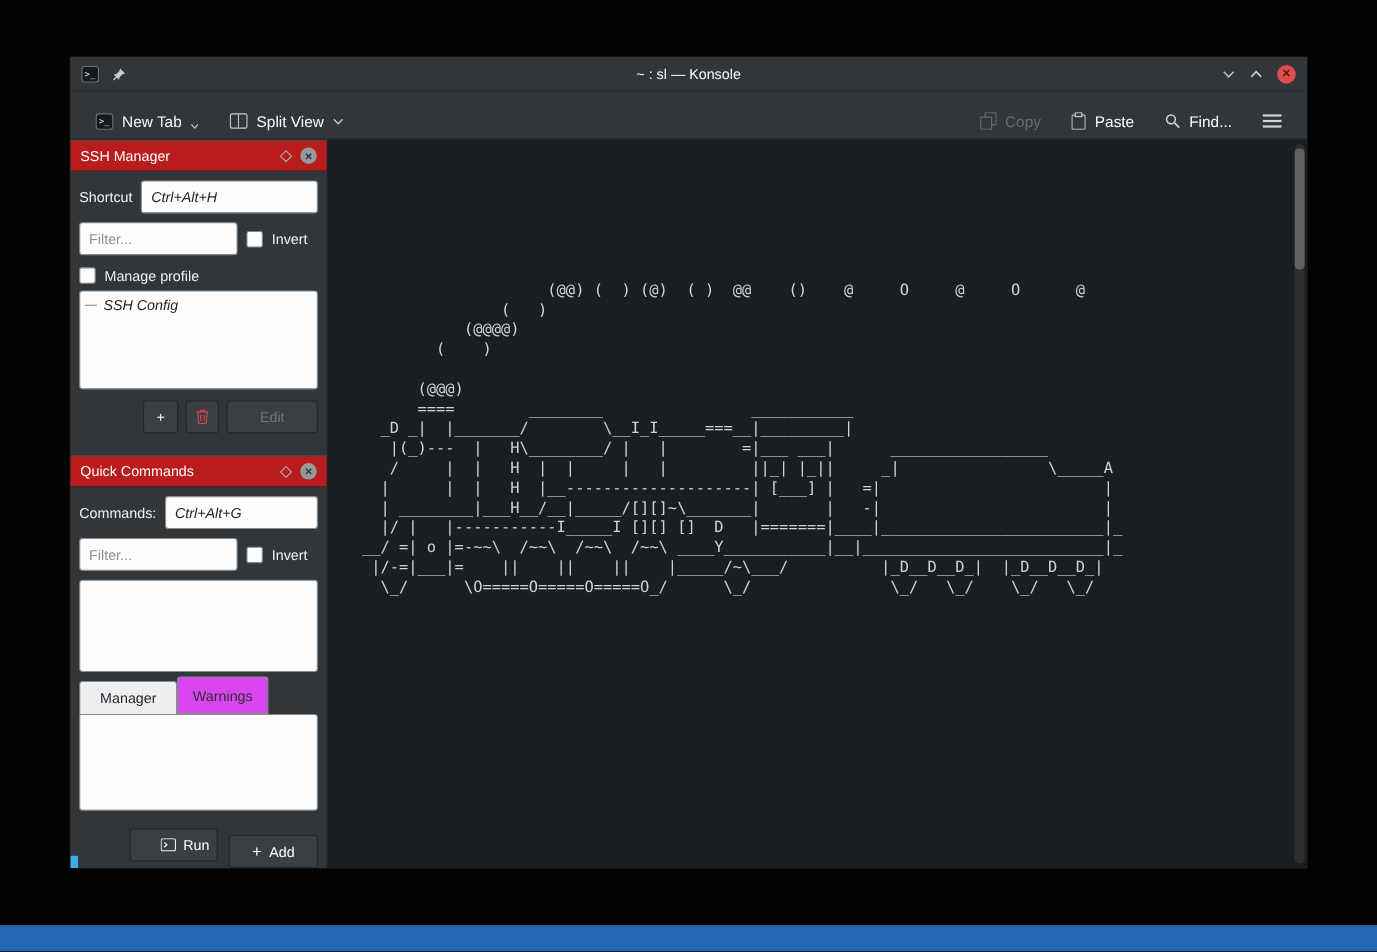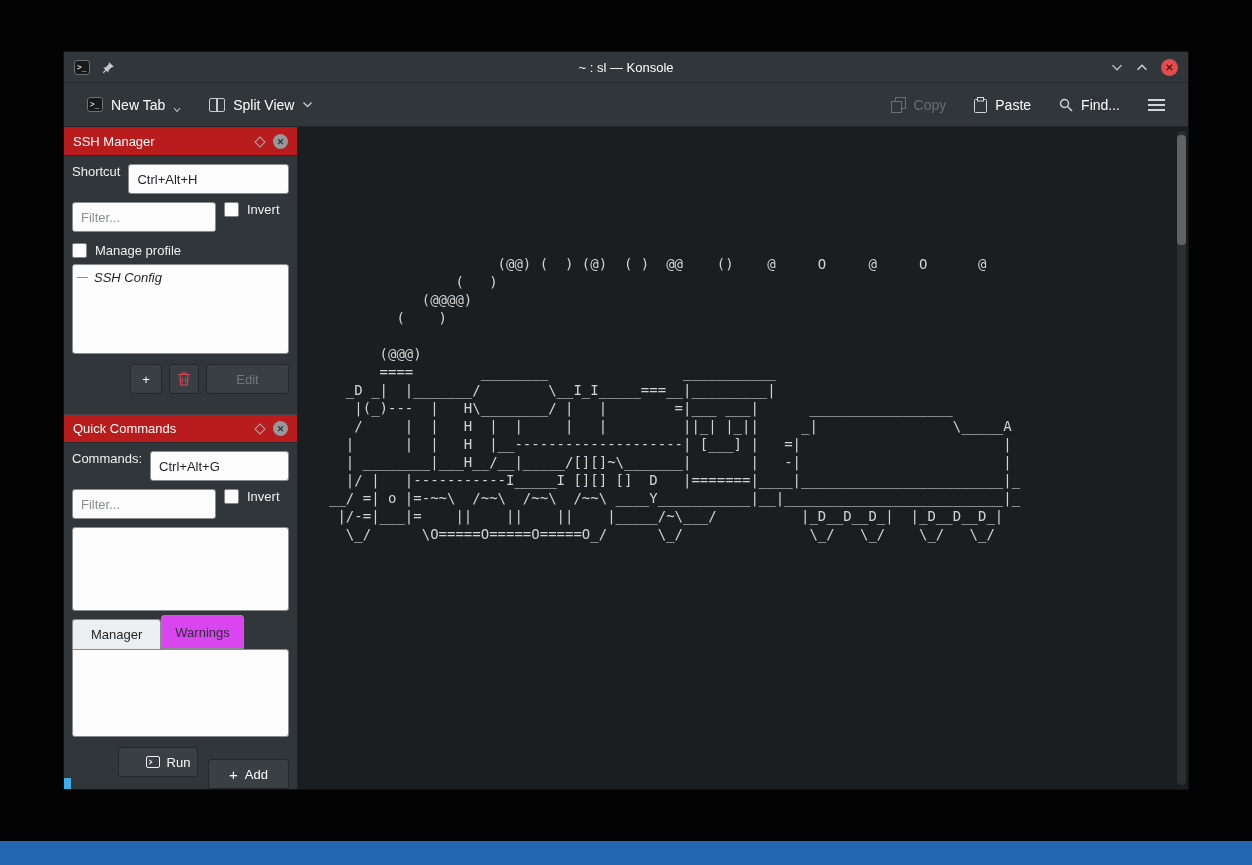--- a/index.html
+++ b/index.html
@@ -22,21 +22,21 @@
                     color: #e8eaeb; font-family: "DejaVu Sans Mono", monospace; font-size: 8px; flex: 0 0 auto; }
   .mini-term-icon::after { content: ">_"; }
   .winbtn { display: inline-flex; align-items: center; justify-content: center; cursor: default; }
   .close-circle { width: 17px; height: 17px; border-radius: 50%; background: #e24c4c;
                   display: inline-flex; align-items: center; justify-content: center;
                   color: #5c1117; font-size: 10px; font-weight: bold; }
   .close-circle::after { content: "\2715"; }
 
   
   .toolbar { height: 44px; background: #31363b; border-bottom: 1px solid #202327;
-             display: flex; align-items: center; padding: 0 16px; flex: 0 0 auto; }
+             display: flex; align-items: flex-end; padding: 0 16px; flex: 0 0 auto; }
   .tool-btn { height: 32px; padding: 0 7px; display: flex; align-items: center; gap: 8px;
               color: #fcfcfc; font-size: 14px; border-radius: 3px; }
   .tool-btn.disabled { color: #686d70; }
   .tool-gap { width: 14px; }
   .tool-spacer { flex: 1; }
   .split-icon { width: 16px; height: 14px; border: 1px solid #c8cbcd; border-radius: 2px;
                 background: linear-gradient(to right, transparent 45%, #c8cbcd 45%, #c8cbcd 55%, transparent 55%); }
   .hamburger { display: flex; flex-direction: column; gap: 3px; }
   .hamburger i { display: block; width: 17px; height: 2px; background: #d3d6d8; }
 
@@ -47,27 +47,27 @@
   .panel-header { height: 29px; background: #b91c1c; border-top: 1px solid #44494e;
                   border-bottom: 1px solid #26292d; display: flex; align-items: center;
                   padding: 0 9px; color: #fcfcfc; font-size: 13px; gap: 9px; }
   .panel-header .panel-title { flex: 1; }
   .float-icon { width: 8px; height: 8px; border: 1px solid #a8abad; transform: rotate(45deg); flex: 0 0 auto; }
   .panel-close { width: 15px; height: 15px; border-radius: 50%; background: #95999c; color: #2f3338;
                  font-size: 9px; font-weight: bold; display: inline-flex; align-items: center;
                  justify-content: center; flex: 0 0 auto; }
   .panel-close::after { content: "\2715"; }
   .panel-body { padding: 8px; }
-  .row { display: flex; gap: 8px; margin-bottom: 8px; }
+  .row { display: flex; align-items: center; gap: 8px; margin-bottom: 8px; }
   .lbl { color: #eff0f1; font-size: 13px; white-space: nowrap; }
   .text-input { height: 30px; background: #fdfdfd; border: 1px solid #888c8f; border-radius: 3px;
                 padding: 0 8px; font-size: 13px; color: #232629; font-family: "Liberation Sans", sans-serif;
                 outline: none; min-width: 0; }
   .text-input::placeholder { color: #8a8e91; }
-  .grow { flex: 1; }
+  .grow { flex: 1; font-style: italic; }
   .filter { width: 144px; }
   input[type="checkbox"] { appearance: none; -webkit-appearance: none; width: 15px; height: 15px;
                            background: #fdfdfd; border: 1px solid #82868a; border-radius: 2px; flex: 0 0 auto; }
   .row.manage { margin-top: 11px; margin-bottom: 6px; }
   .listbox { background: #fdfdfd; border: 1px solid #888c8f; border-radius: 3px; overflow: hidden; font-style: italic; }
   .ssh-list { height: 90px; }
   .qc-list { height: 84px; margin-bottom: 8px; }
   .tree-item { display: flex; align-items: center; gap: 6px; padding: 5px 4px; font-size: 13px; color: #232629; }
   .tree-guide { width: 11px; height: 1px; background: #8a8e91; flex: 0 0 auto; }
   .btn-row { justify-content: flex-end; gap: 7px; margin-top: 10px; margin-bottom: 0; }

